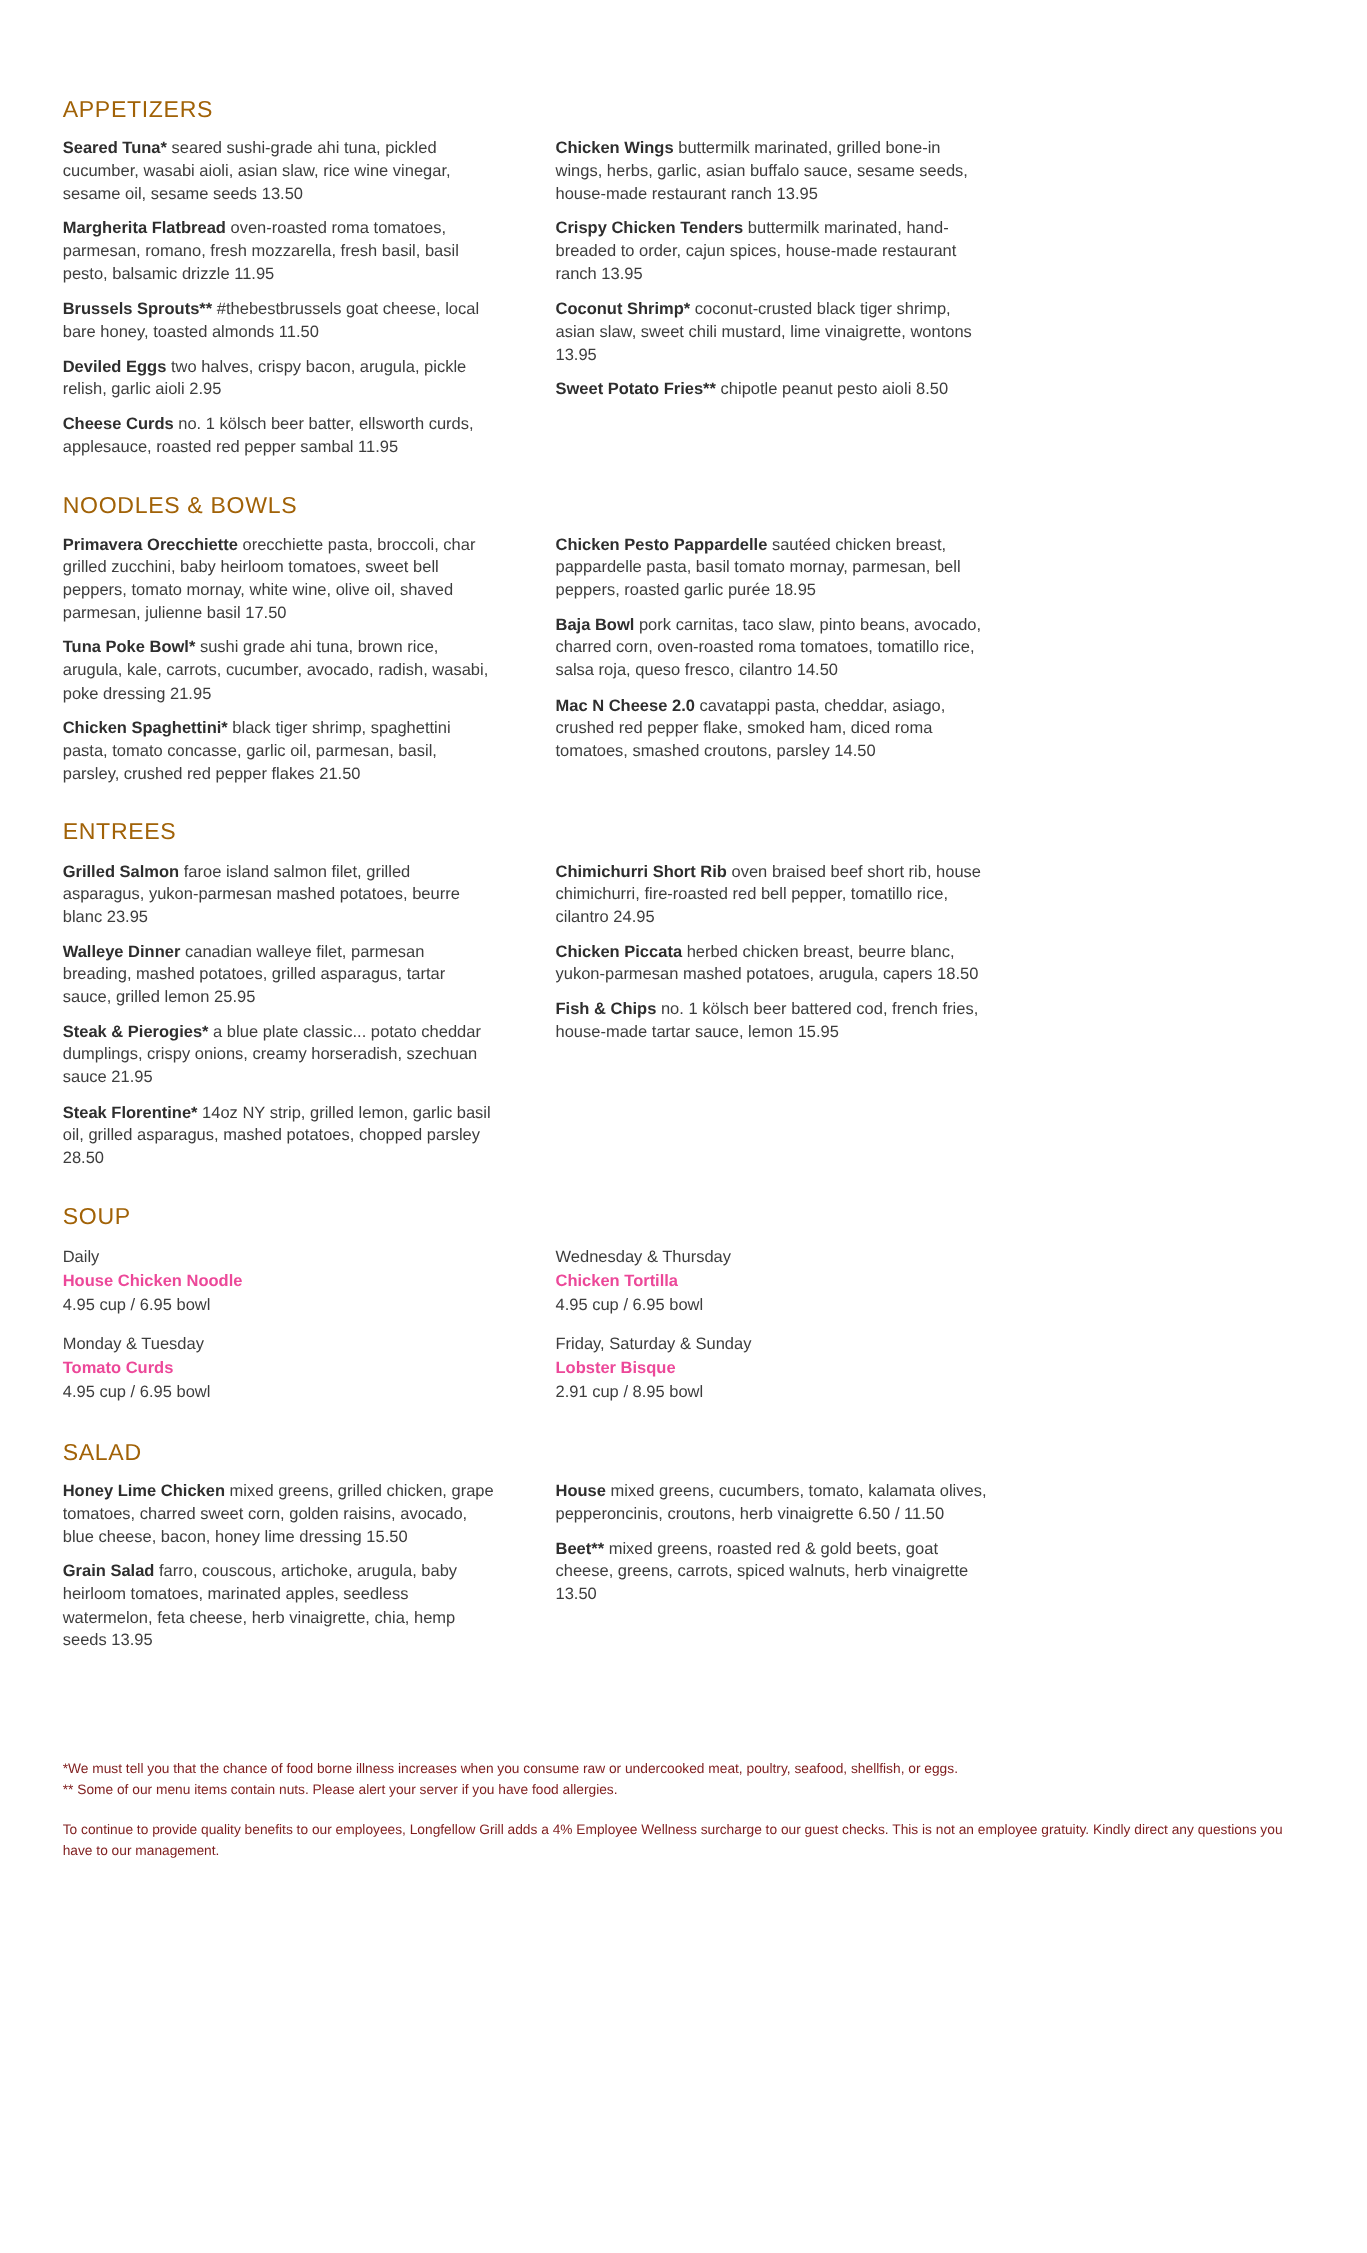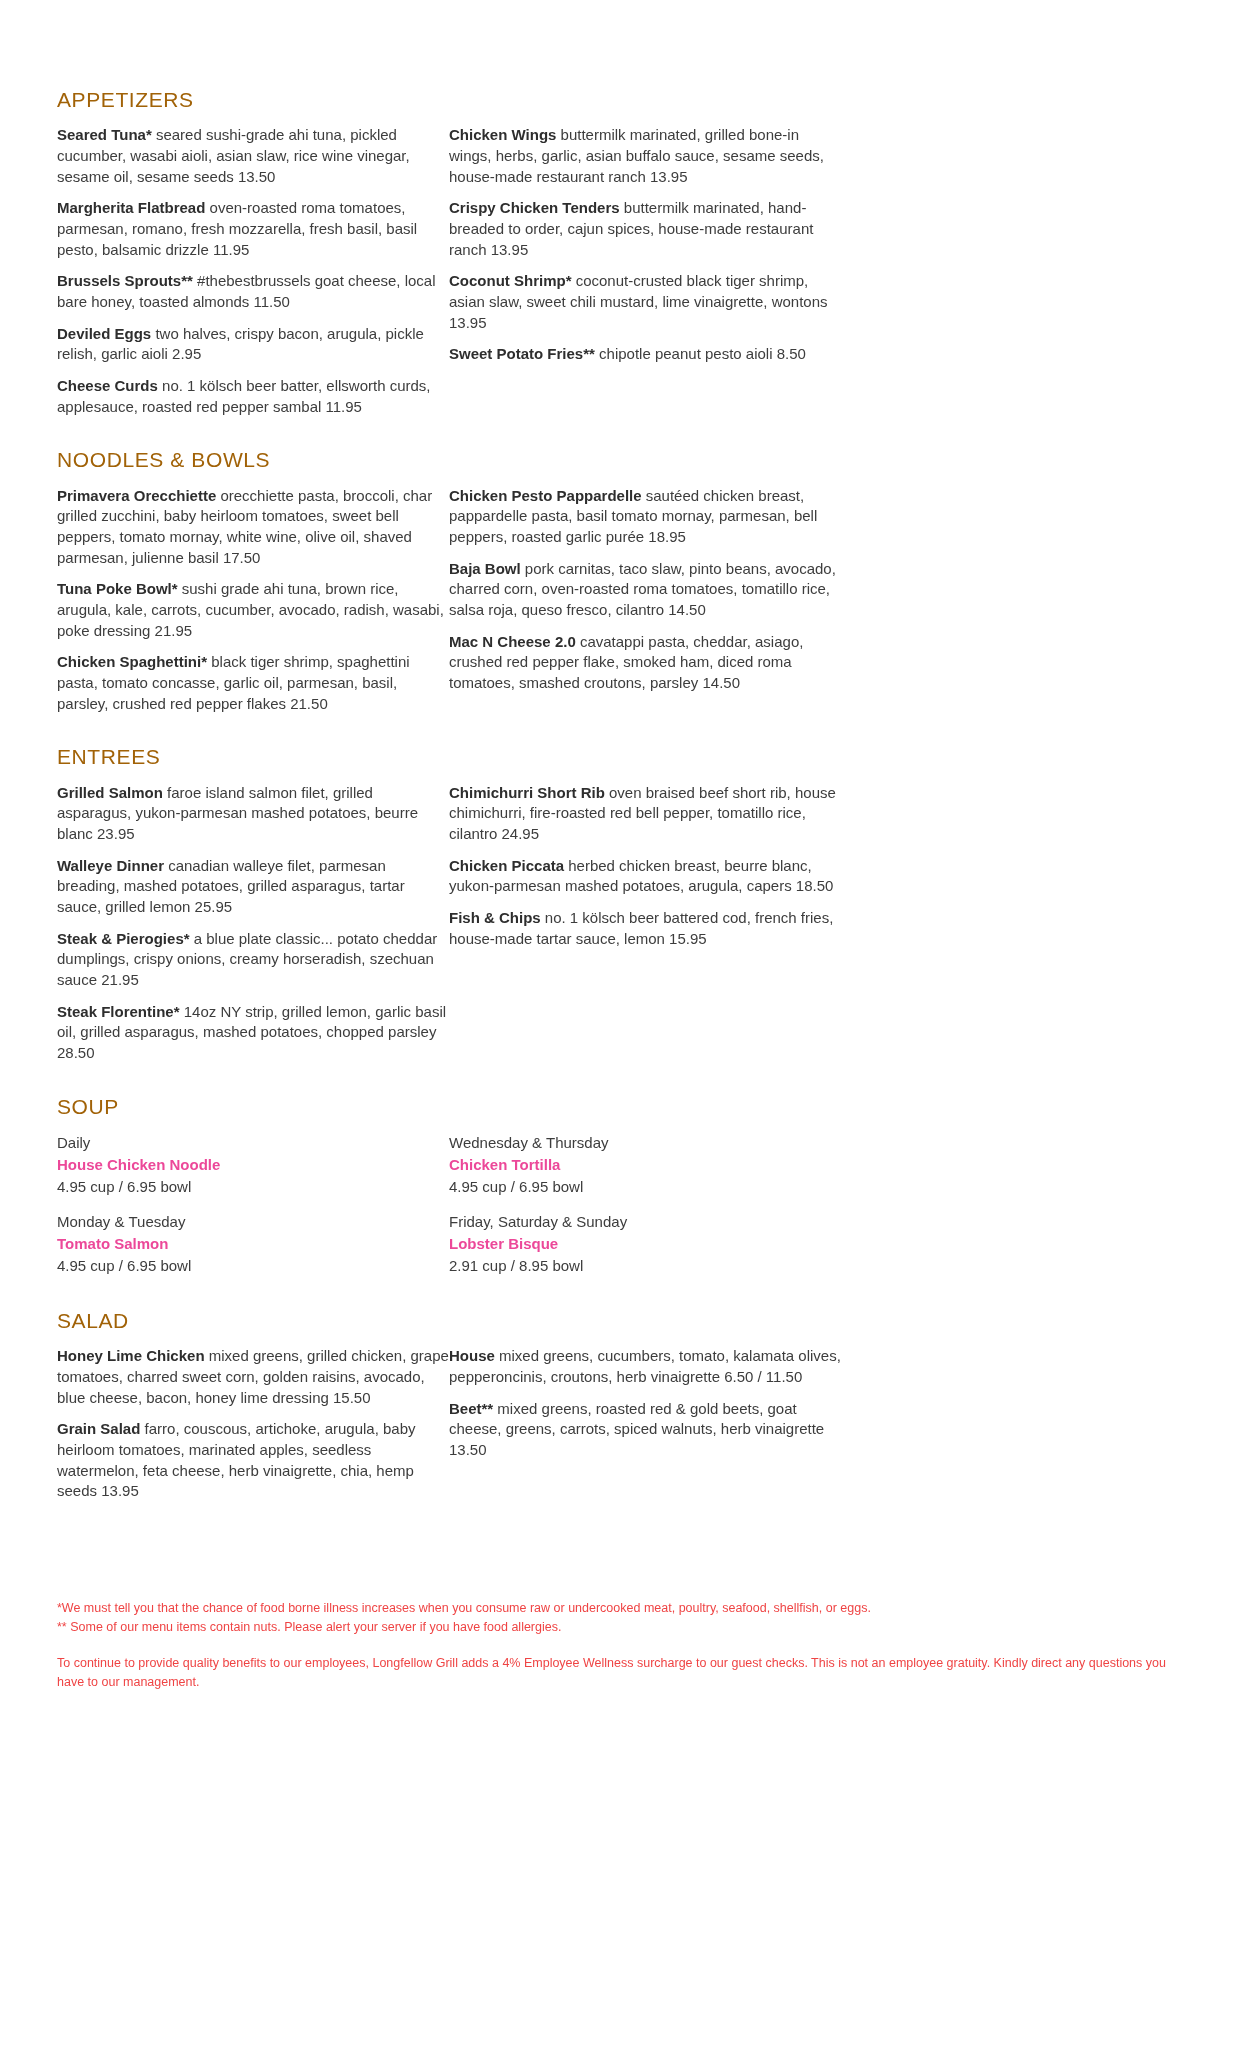--- a/index.html
+++ b/index.html
@@ -24,20 +24,21 @@
   .section-title {
     font-size: 21px;
     font-weight: 400;
     letter-spacing: 0.6px;
     color: #a16207;
     margin: 0 0 13px 0;
     line-height: 1.15;
   }
   .columns {
     display: flex;
+    gap: 56px;
     align-items: flex-start;
   }
   .col {
     width: 392px;
     flex: 0 0 392px;
   }
   .item {
     font-size: 15px;
     line-height: 1.38;
     margin: 0 0 11px 0;
@@ -61,21 +62,21 @@
   }
   .soup-name {
     font-weight: 700;
     color: #ec4899;
   }
   .menu-footer {
     margin-top: 86px;
     max-width: 1128px;
     font-size: 12.5px;
     line-height: 1.55;
-    color: #ef4444;
+    color: #7f1d1d;
   }
   .footnote {
     margin: 0;
   }
   .surcharge-note {
     margin: 16px 0 0 0;
   }
 </style>
 </head>
 <body>
@@ -136,21 +137,21 @@
         <h2 class="section-title">SOUP</h2>
         <div class="columns">
           <div class="col">
             <div class="soup-item">
               <span class="soup-label">Daily</span>
               <span class="soup-name">House Chicken Noodle</span>
               <span class="soup-price">4.95 cup / 6.95 bowl</span>
             </div>
             <div class="soup-item">
               <span class="soup-label">Monday &amp; Tuesday</span>
-              <span class="soup-name">Tomato Salmon</span>
+              <span class="soup-name">Tomato Curds</span>
               <span class="soup-price">4.95 cup / 6.95 bowl</span>
             </div>
           </div>
           <div class="col">
             <div class="soup-item">
               <span class="soup-label">Wednesday &amp; Thursday</span>
               <span class="soup-name">Chicken Tortilla</span>
               <span class="soup-price">4.95 cup / 6.95 bowl</span>
             </div>
             <div class="soup-item">

